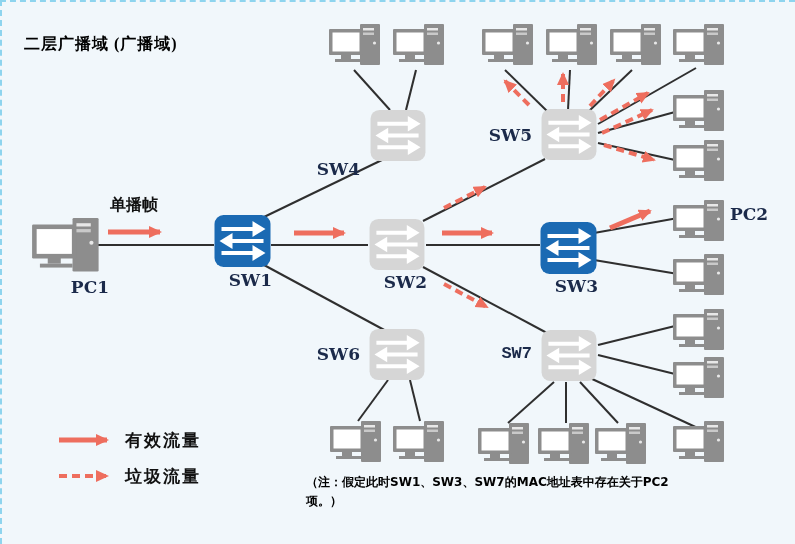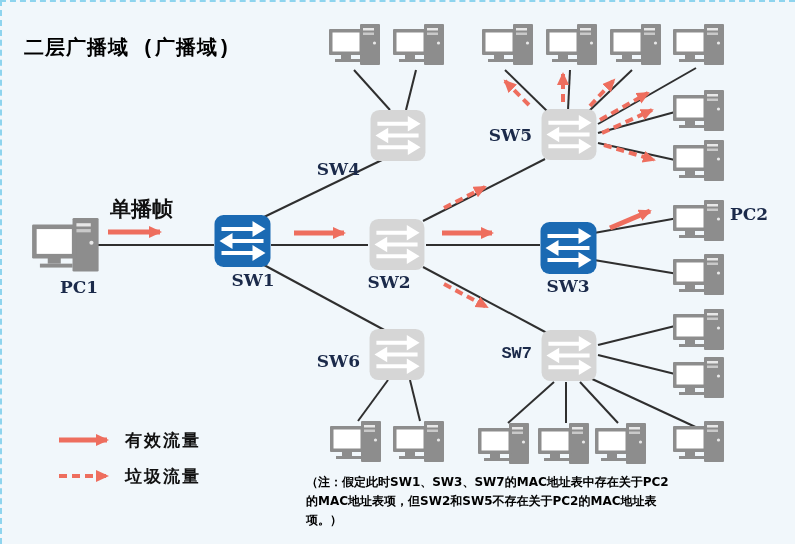--- a/index.html
+++ b/index.html
@@ -8,30 +8,30 @@
     background:#f1f7fb;
     border-top:2px dashed #8ed4ee;
     border-left:2px dashed #8ed4ee;
     box-sizing:border-box;
     font-family:"DejaVu Sans","Liberation Sans",sans-serif;
   }
   .stage svg{position:absolute;left:0;top:0;}
   .lbl{position:absolute;color:#1b2a4a;font-weight:bold;
        font-family:"DejaVu Serif","Liberation Serif",serif;
        font-size:17px;white-space:nowrap;}
-  .lbl.center{text-align:center;}
+  .lbl.center{text-align:right;}
   .lbl.right{text-align:right;}
   .title{
     position:absolute;left:22px;top:32px;color:#000;
-    font-size:20px;font-weight:bold;letter-spacing:1px;
-    font-family:Liberation Mono, monospace;
+    font-size:16px;font-weight:bold;letter-spacing:1px;
+    font-family:Liberation Serif, serif;
   }
   .unicast{
     position:absolute;left:108px;top:193px;color:#111;
-    font-size:21px;font-weight:bold;
+    font-size:16px;font-weight:bold;
   }
   .legend-text{
     position:absolute;left:123px;color:#111;
     font-size:17px;font-weight:bold;letter-spacing:2px;
   }
   .note{
     position:absolute;left:304px;top:471px;width:490px;
     color:#000;font-size:12px;font-weight:bold;line-height:19px;
   }
 </style>
@@ -146,30 +146,29 @@
     <use href="#sw" x="538" y="328" width="58" height="51" color="#d6d6d6"></use>
   </svg>
 
   <div class="title">二层广播域 (广播域)</div>
 
   <div class="unicast">单播帧</div>
 
   <div class="lbl center" style="left:47px;top:275px;width:60px;">PC1</div>
   <div class="lbl" style="left:728px;top:202px;">PC2</div>
 
-  <div class="lbl center" style="left:221px;top:268px;width:60px;">SW1</div>
-  <div class="lbl center" style="left:357px;top:270px;width:60px;">SW2</div>
+  <div class="lbl center" style="left:210px;top:268px;width:60px;">SW1</div>
+  <div class="lbl center" style="left:365px;top:270px;width:60px;">SW2</div>
   <div class="lbl center" style="left:536px;top:274px;width:60px;">SW3</div>
   <div class="lbl right" style="left:300px;top:123px;width:58px;margin-top:34px;">SW4</div>
   <div class="lbl right" style="left:472px;top:123px;width:58px;">SW5</div>
-  <div class="lbl right" style="left:300px;top:349px;width:58px;">SW6</div>
+  <div class="lbl right" style="left:300px;top:342px;width:58px;">SW6</div>
   <div class="lbl right" style="left:472px;top:342px;width:58px;font-family:Liberation Mono, monospace;">SW7</div>
 
   <div class="legend-text" style="top:463px;">垃圾流量</div>
   <div class="legend-text" style="top:427px;">有效流量</div>
 
   <div class="note">
     <div>（注：假定此时SW1、SW3、SW7的MAC地址表中存在关于PC2</div>
-    <div>的MAC地址表项，但SW2和SW5不存在关于PC2的MAC地址表</div>
     <div>项。）</div>
   </div>
 
 </div>
 
 </body></html>

